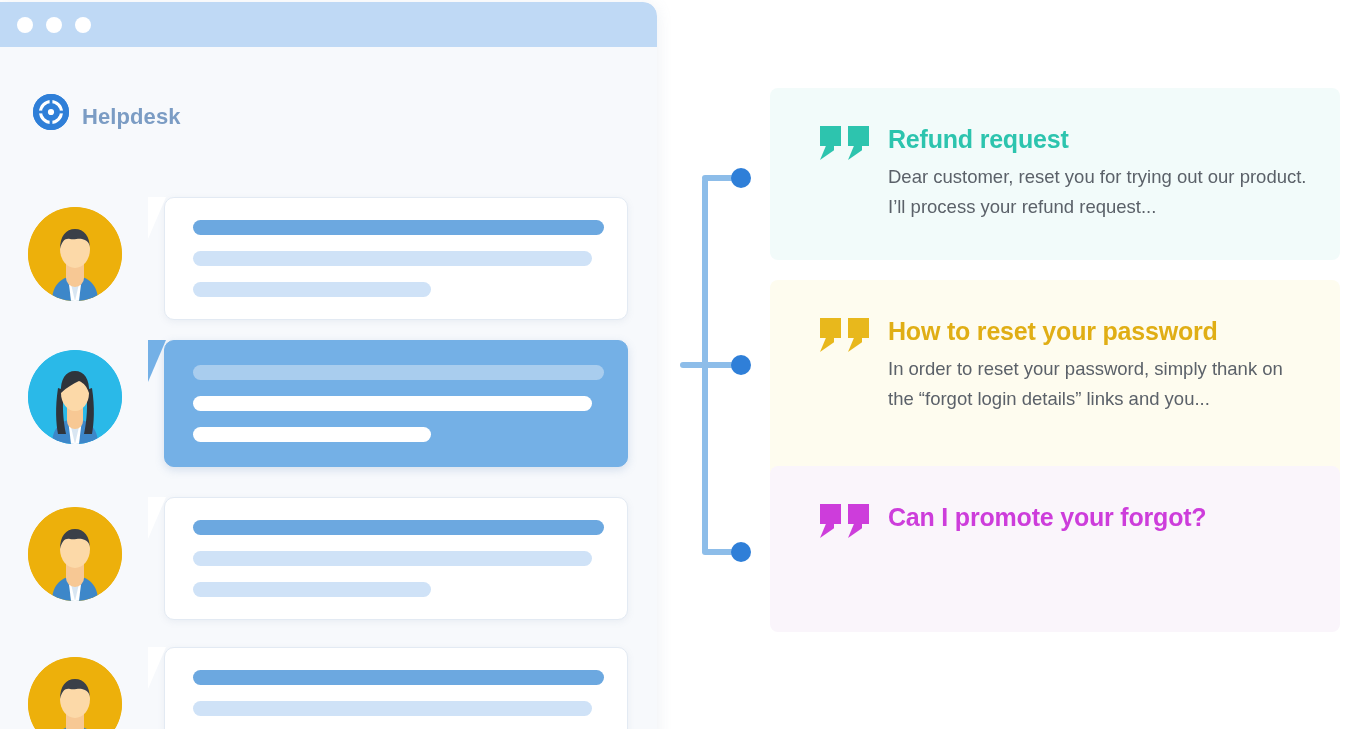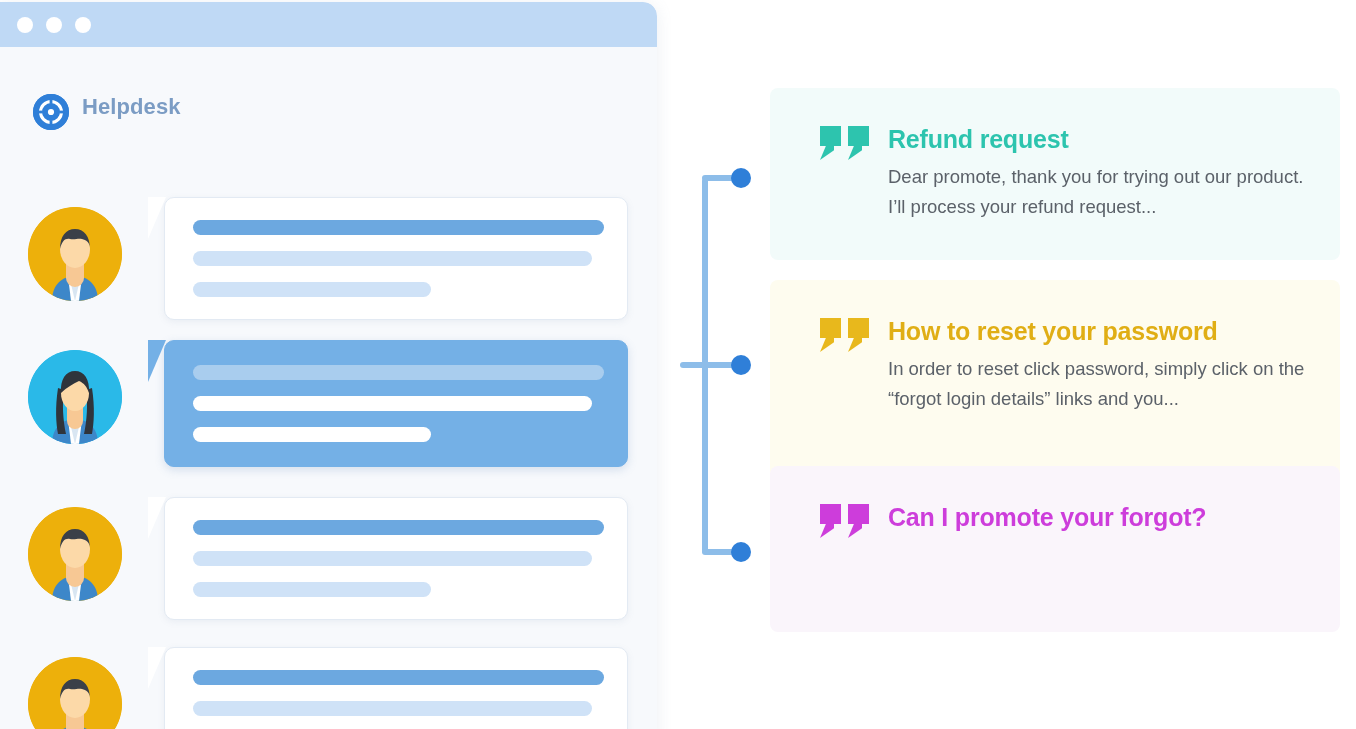--- a/index.html
+++ b/index.html
@@ -58,21 +58,21 @@
     height: 695px;
     background: #f7f9fc;
   }
 
   
   .brand {
     position: absolute;
     left: 33px;
     top: 47px;
     display: flex;
-    align-items: flex-start;
+    align-items: flex-end;
     gap: 13px;
   }
   .brand-logo {
     width: 36px; height: 36px;
     border-radius: 50%;
     background: #2f7fd8;
     display: flex; align-items: center; justify-content: center;
     flex: none;
   }
   .brand-name {
@@ -371,38 +371,38 @@
             <span class="top"></span>
             <span class="tail"></span>
           </span>
         <span class="qglyph">
             <span class="top"></span>
             <span class="tail"></span>
           </span>
       </span>
       <div class="card-text">
         <div class="card-title">Refund request</div>
-        <div class="card-body">Dear promote, thank you for trying out our product. I’ll process your refund request...</div>
+        <div class="card-body">Dear customer, reset you for trying out our product. I’ll process your refund request...</div>
       </div>
     </div>
 
     <div class="card c1">
       <span class="quote-mark">
         <span class="qglyph">
             <span class="top"></span>
             <span class="tail"></span>
           </span>
         <span class="qglyph">
             <span class="top"></span>
             <span class="tail"></span>
           </span>
       </span>
       <div class="card-text">
         <div class="card-title">How to reset your password</div>
-        <div class="card-body">In order to reset click password, simply click on the “forgot login details” links and you...</div>
+        <div class="card-body">In order to reset your password, simply thank on the “forgot login details” links and you...</div>
       </div>
     </div>
 
     <div class="card c2">
       <span class="quote-mark">
         <span class="qglyph">
             <span class="top"></span>
             <span class="tail"></span>
           </span>
         <span class="qglyph">

